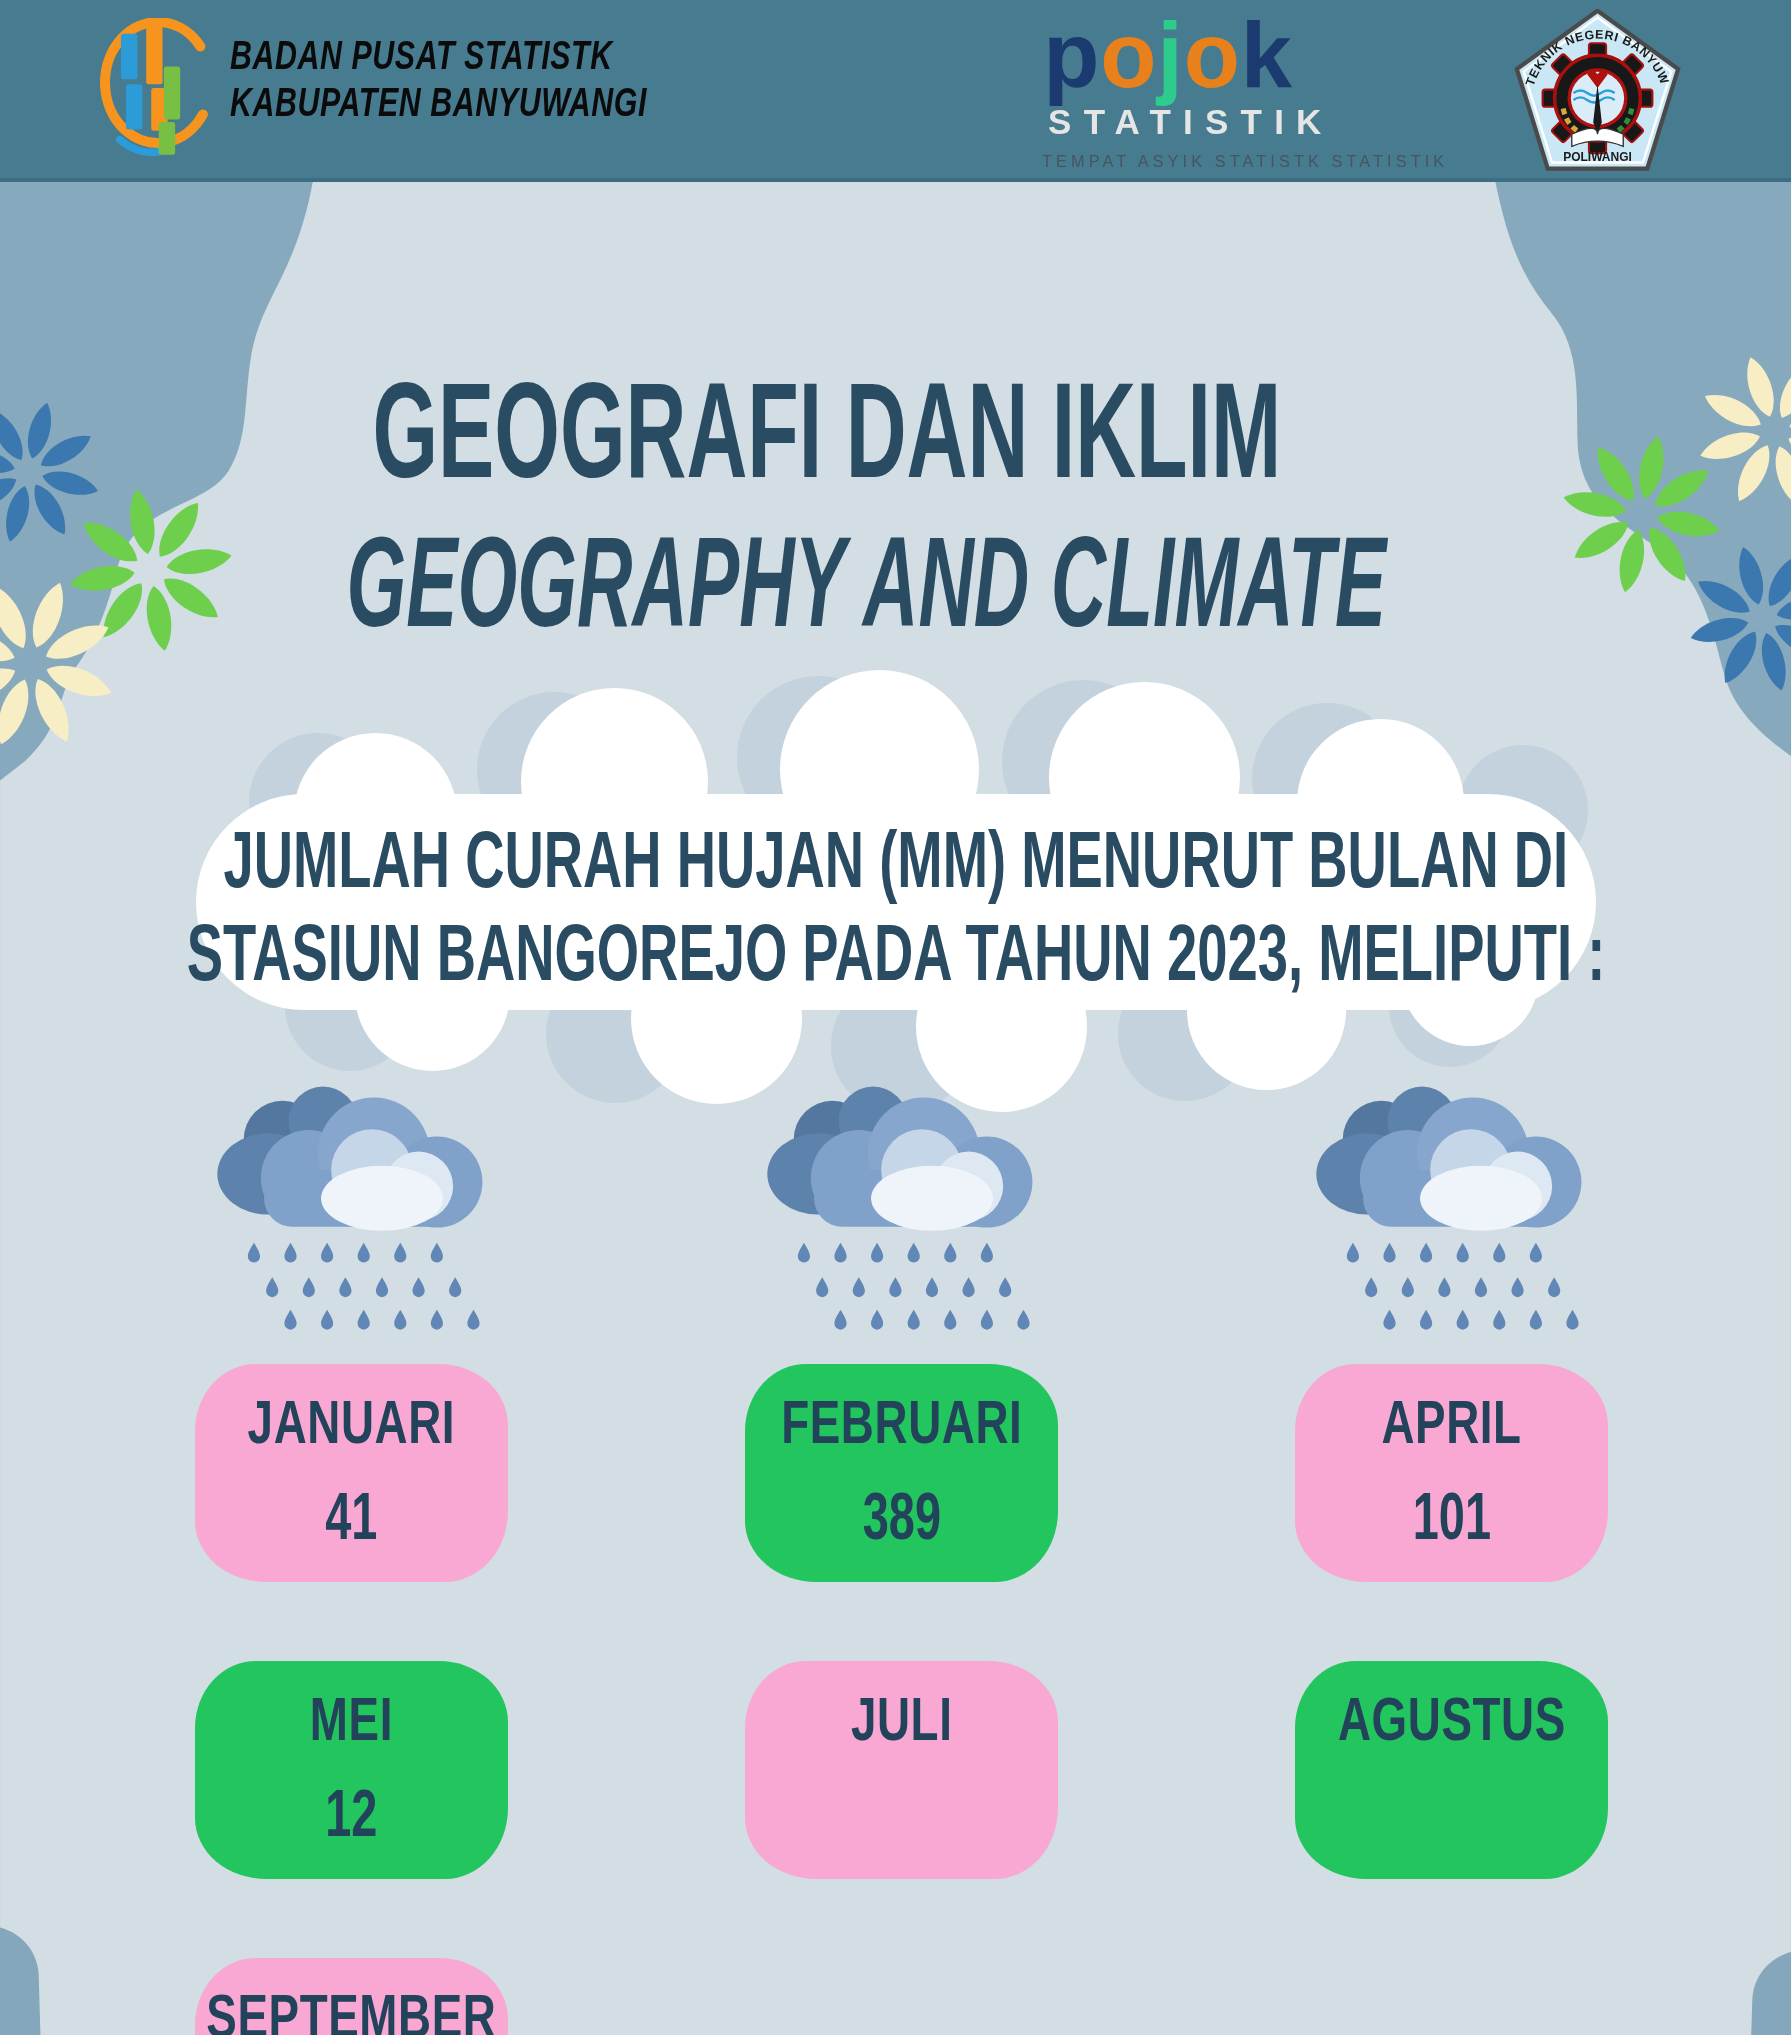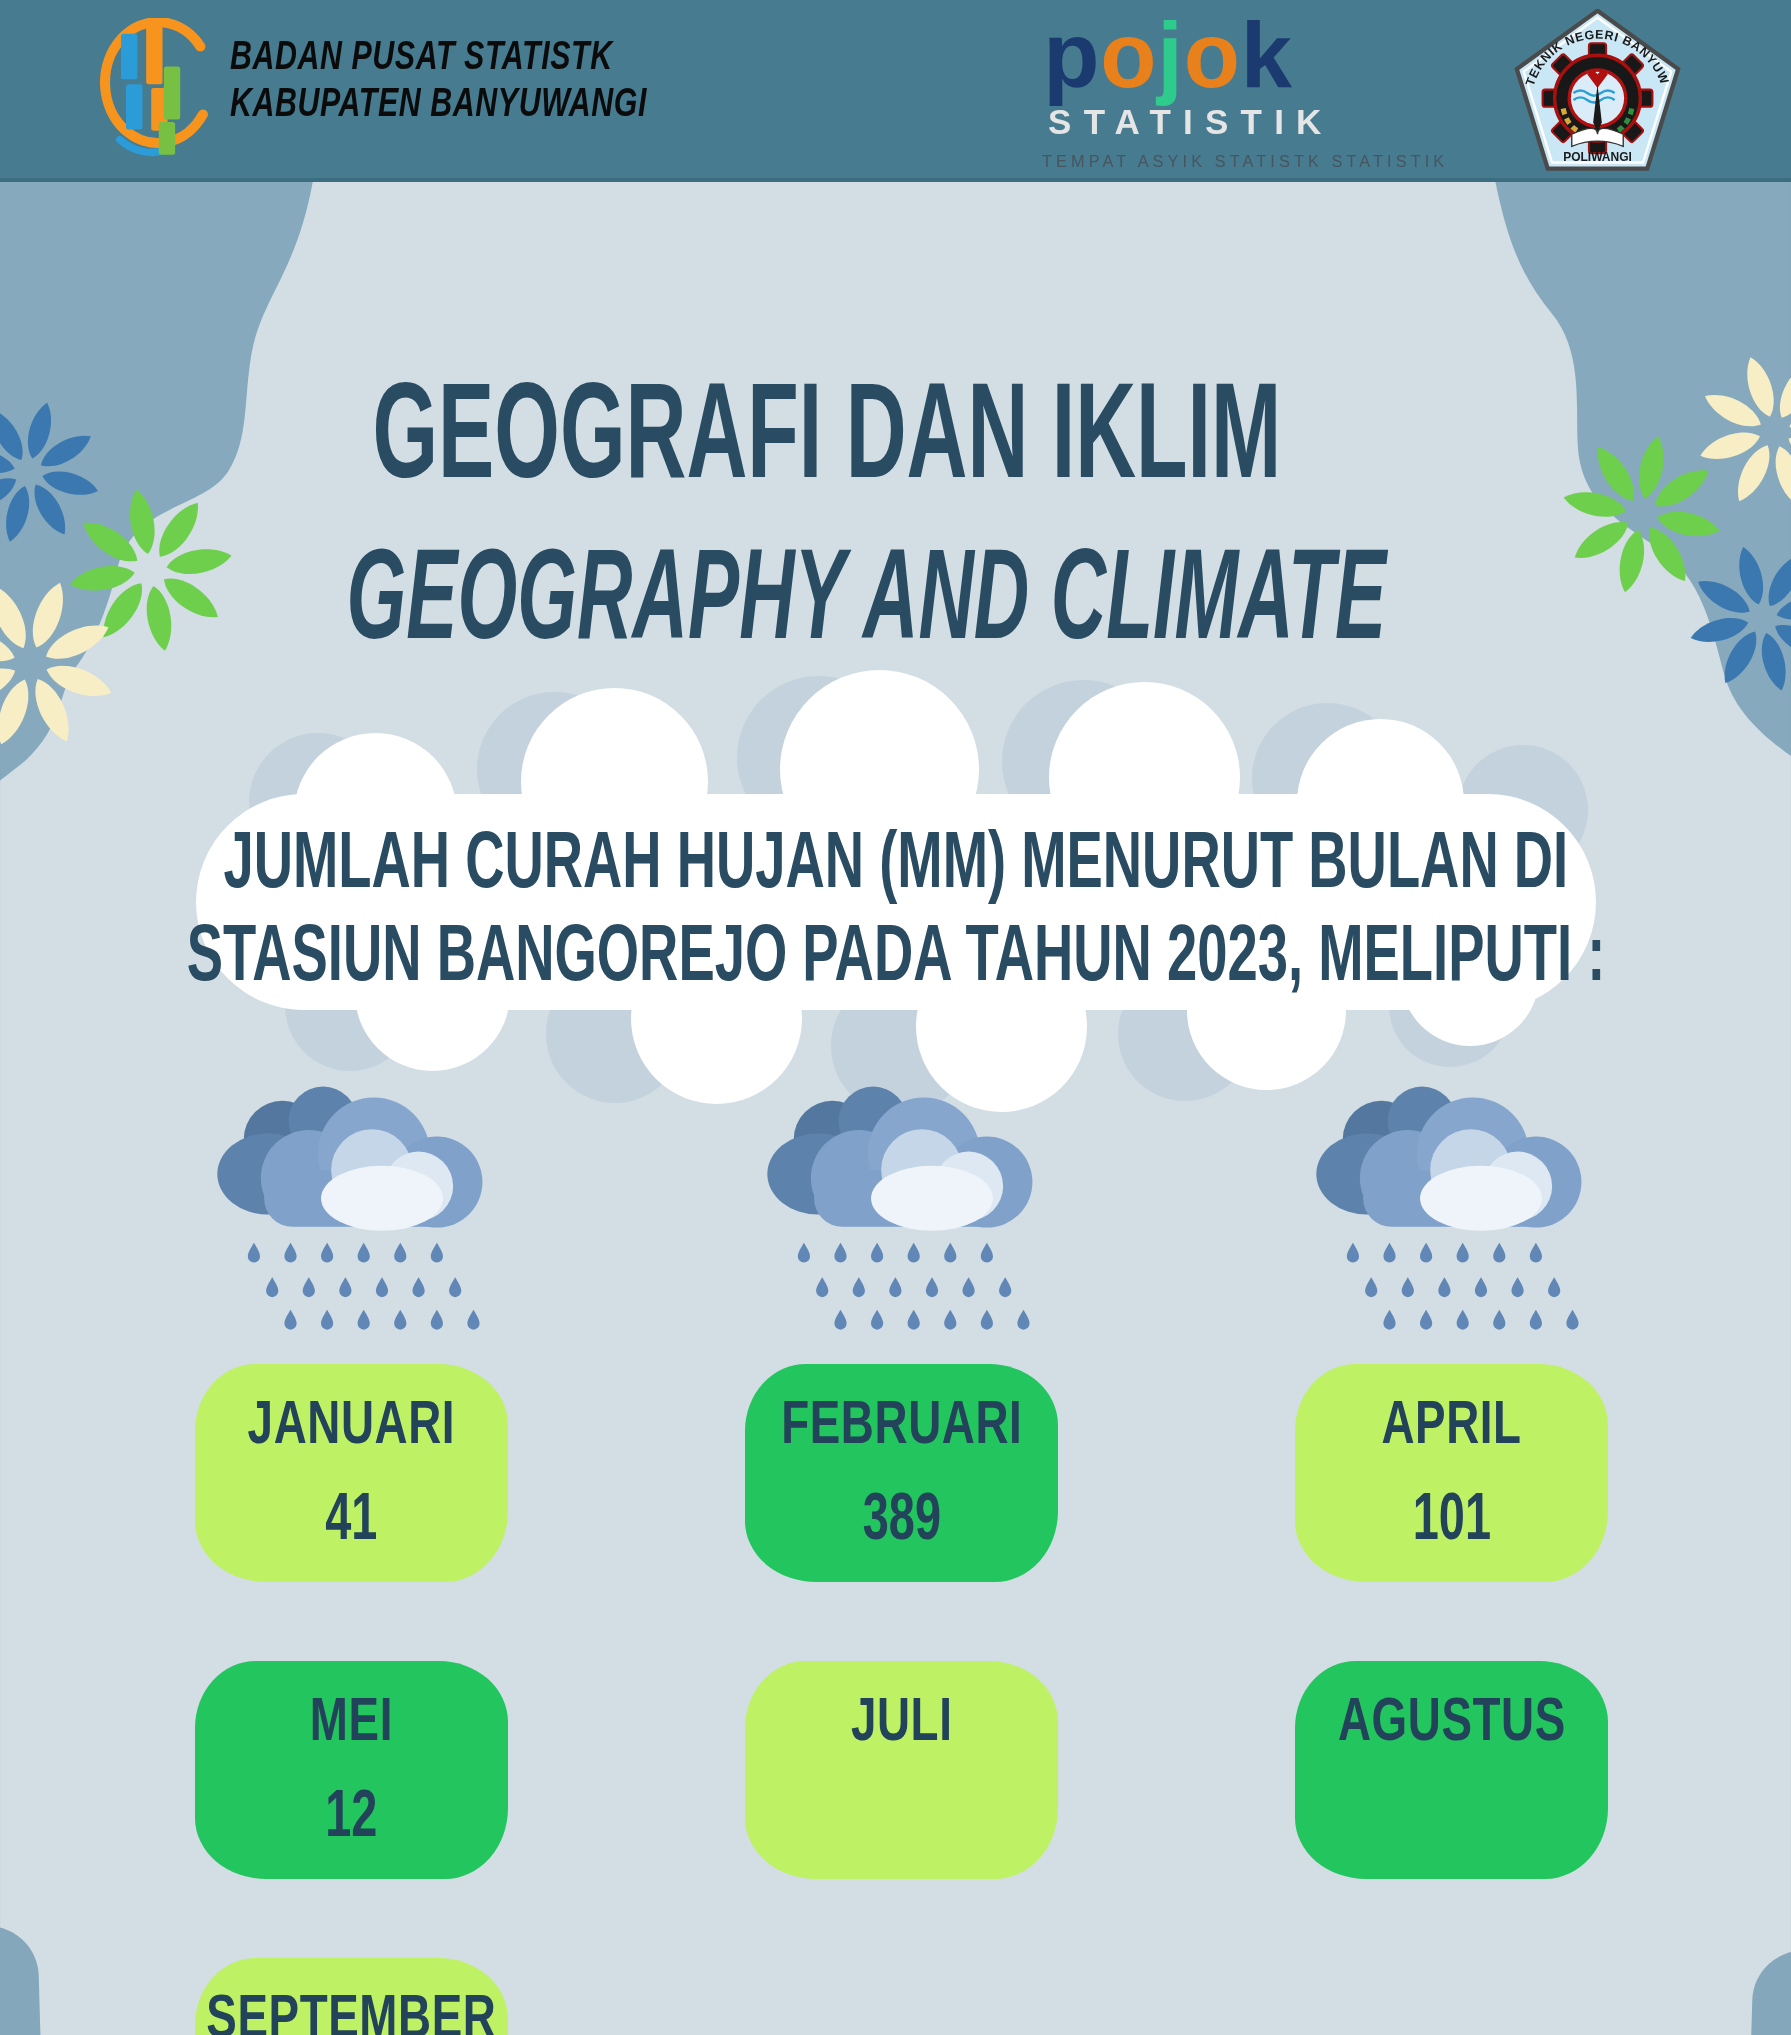--- a/index.html
+++ b/index.html
@@ -16,38 +16,38 @@
   .pojok-word{font-size:92px;line-height:88px;font-weight:bold;letter-spacing:0.8px;}
   .pj-navy{color:#1b3a70}.pj-orange{color:#e8811c}.pj-green{color:#2ecb8d}
   .pojok-sub{margin-top:2.4px;font-size:35px;font-weight:bold;color:#e5e5e5;letter-spacing:12.2px;white-space:nowrap;margin-left:6.1px;}
   .pojok-tag{margin-top:10.6px;font-size:16.3px;color:#47555f;letter-spacing:4.1px;white-space:nowrap;}
   .poliwangi{position:absolute;left:1506px;top:9px;width:183px;height:163px;}
   
   .bg{position:absolute;left:0;top:178px;width:1791px;height:2366px;z-index:1;}
   
   .title{position:absolute;left:0;top:357px;width:1654px;text-align:center;z-index:6;color:#2a4c62;}
   .title .l1{font-size:136px;line-height:147px;font-weight:bold;}
-  .title .l2{font-size:128px;line-height:134px;font-weight:bold;font-style:italic;margin-top:23px;}
+  .title .l2{font-size:128px;line-height:134px;font-weight:bold;font-style:italic;margin-top:11px;}
   .sqz{display:inline-block;white-space:nowrap;transform:scaleX(var(--sx,.72));transform-origin:center;}
   
   .cloudbanner{position:absolute;left:147px;top:725px;width:1498px;height:350px;z-index:6;text-align:center;}
   .cb-bump{position:absolute;border-radius:50%;}
   .back{background:#c3d2dd;}
   .white{background:#ffffff;}
   .cb-body{position:absolute;left:49px;top:69px;width:1400px;height:216px;border-radius:108px;background:#fff;}
   .cb-text{position:absolute;left:0;top:0;width:100%;height:100%;display:flex;flex-direction:column;
            align-items:center;justify-content:center;padding-top:6.1px;color:#2a4c62;font-weight:bold;}
   .cb-text .bl{font-size:80px;line-height:93px;}
   
   .raincloud{position:absolute;top:1078px;width:309px;height:261px;z-index:6;}
   
   .grid{position:absolute;left:195px;top:1364px;display:grid;z-index:6;
         grid-template-columns:313px 313px 313px;grid-auto-rows:218px;column-gap:237px;row-gap:79px;}
   .card{display:flex;flex-direction:column;align-items:center;justify-content:space-between;
-        padding:28px 8.1px 33px;background:#bef264;
+        padding:28px 8.1px 33px;background:#f9a8d4;
         border-radius:61px 69px 63px 71px / 67px 61px 71px 61px;}
   .card.gray{background:#22c55e;}
   .card .m{font-size:61px;font-weight:bold;color:#22435a;letter-spacing:0.8px;line-height:61px;}
   .card .v{font-size:67px;font-weight:bold;color:#22435a;line-height:67px;}
 </style>
 </head>
 <body>
 
 <div class="canvas">
 

